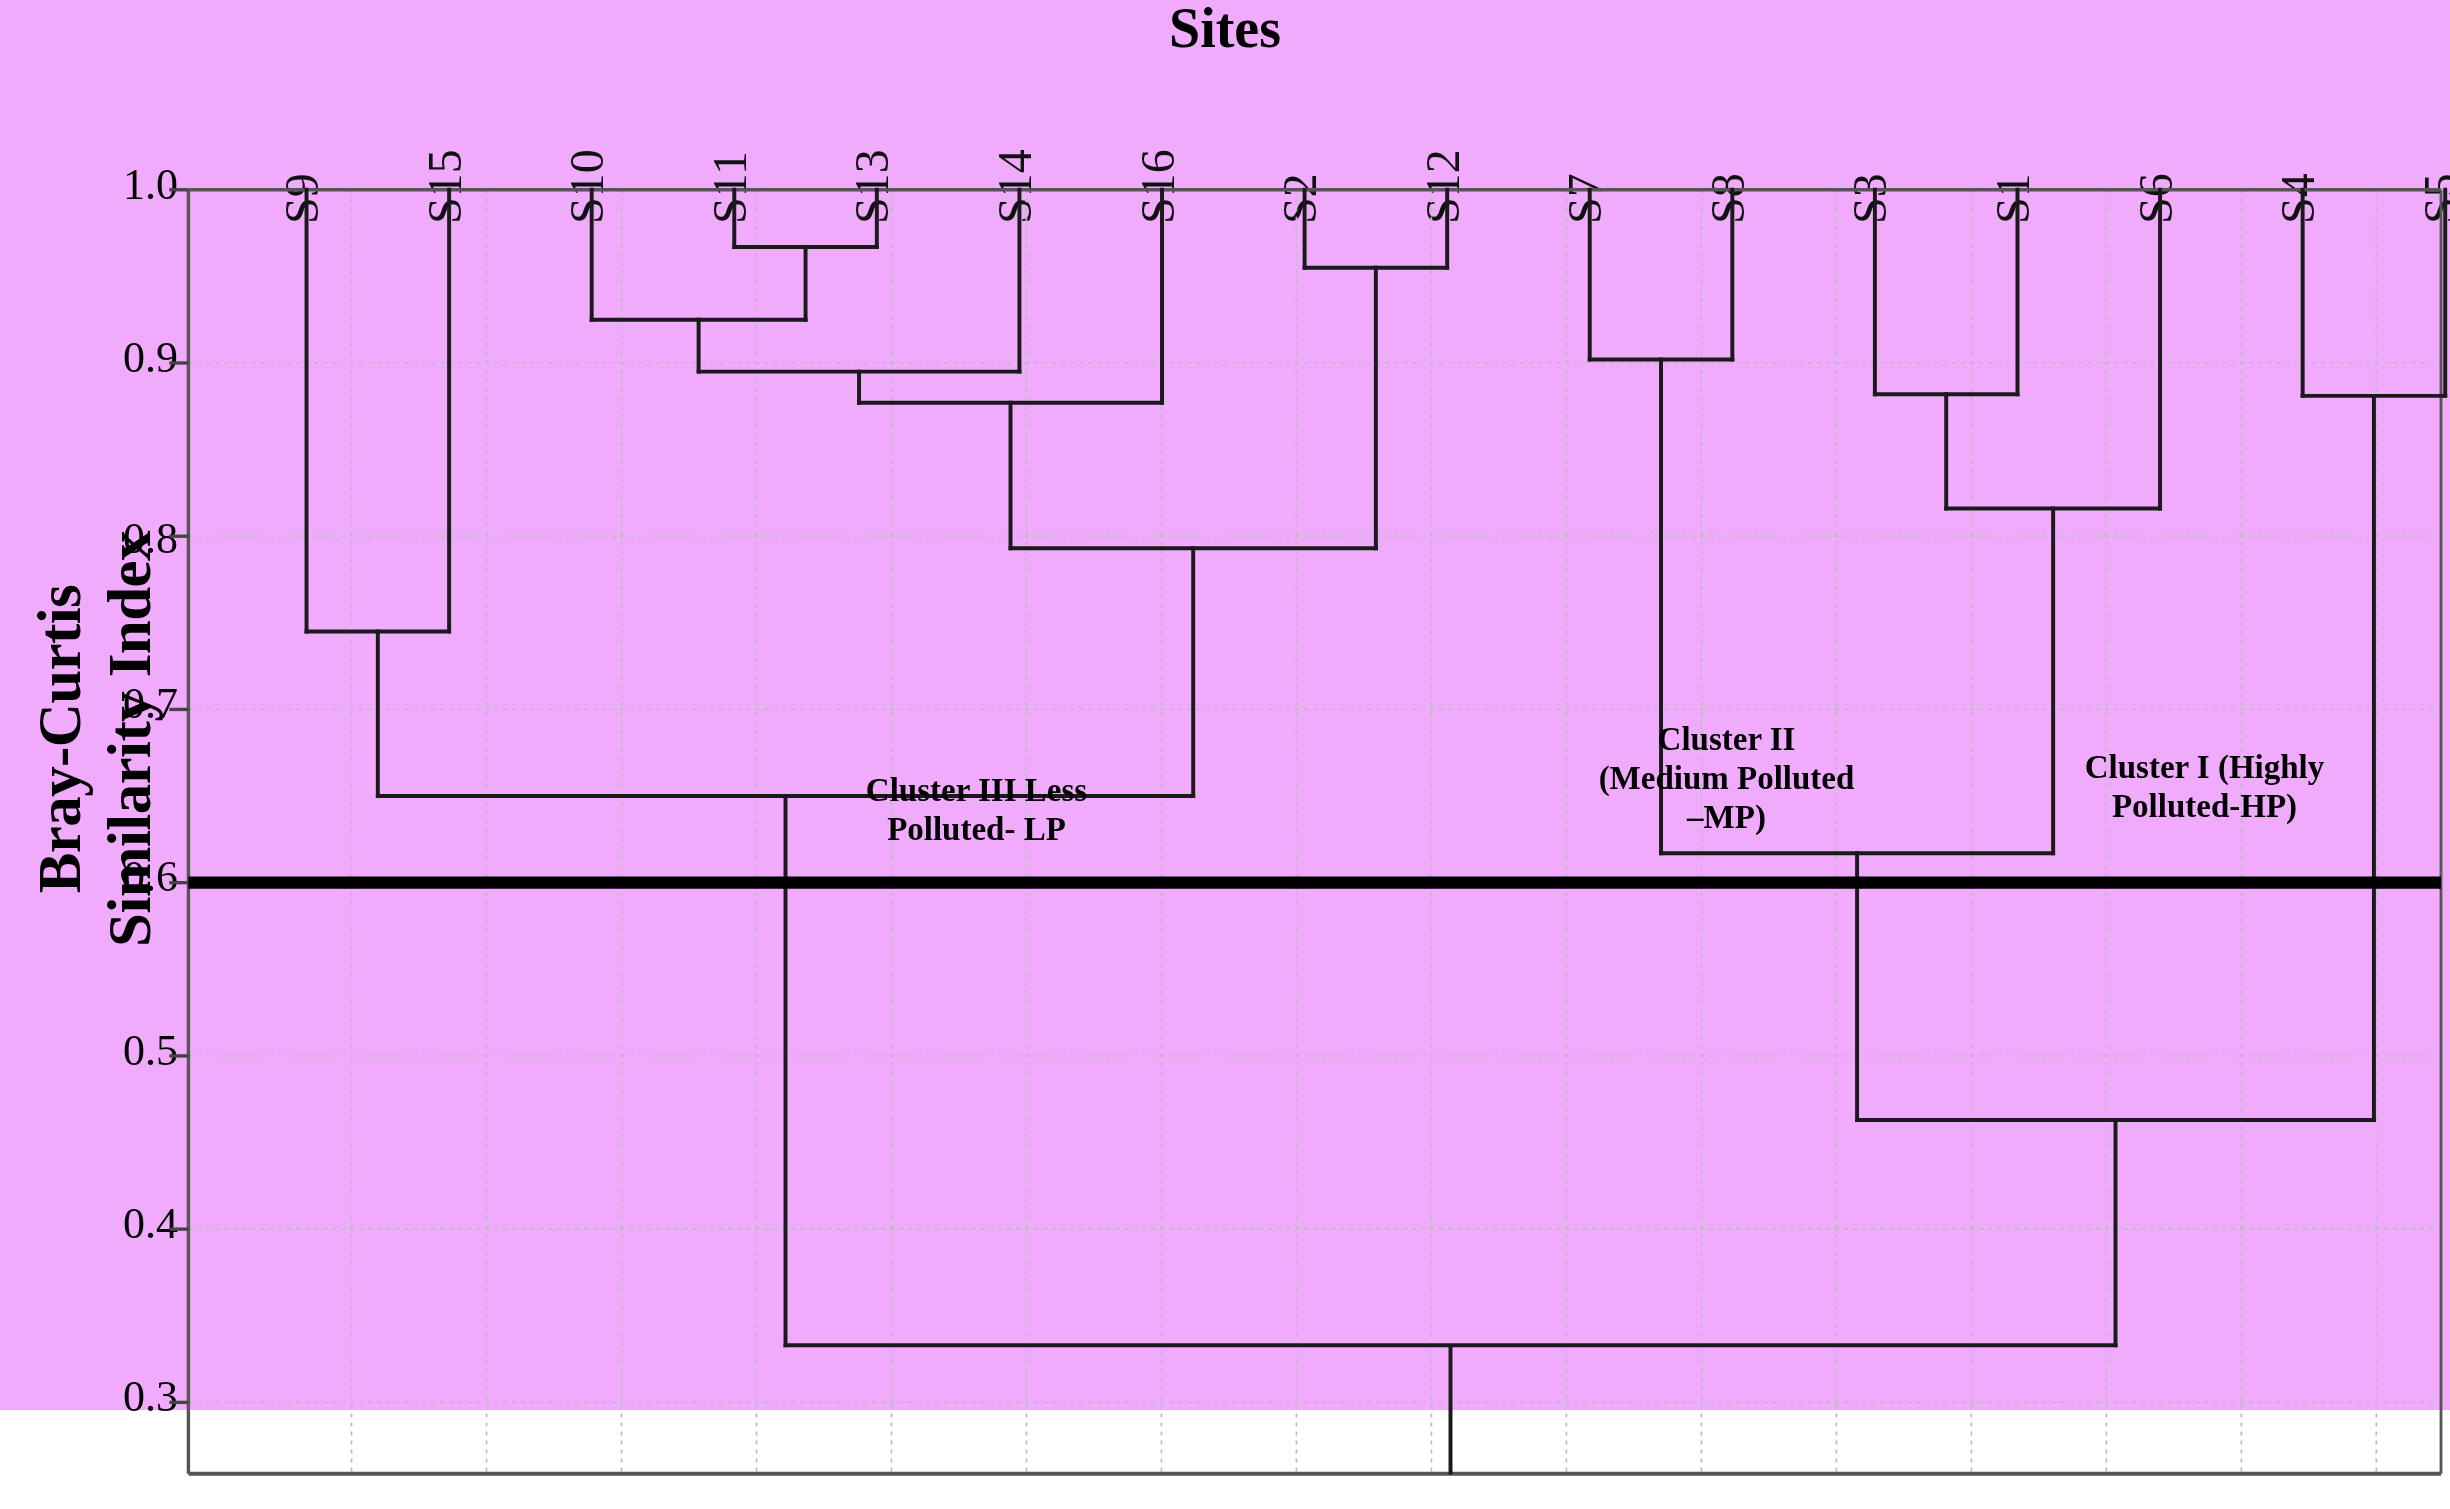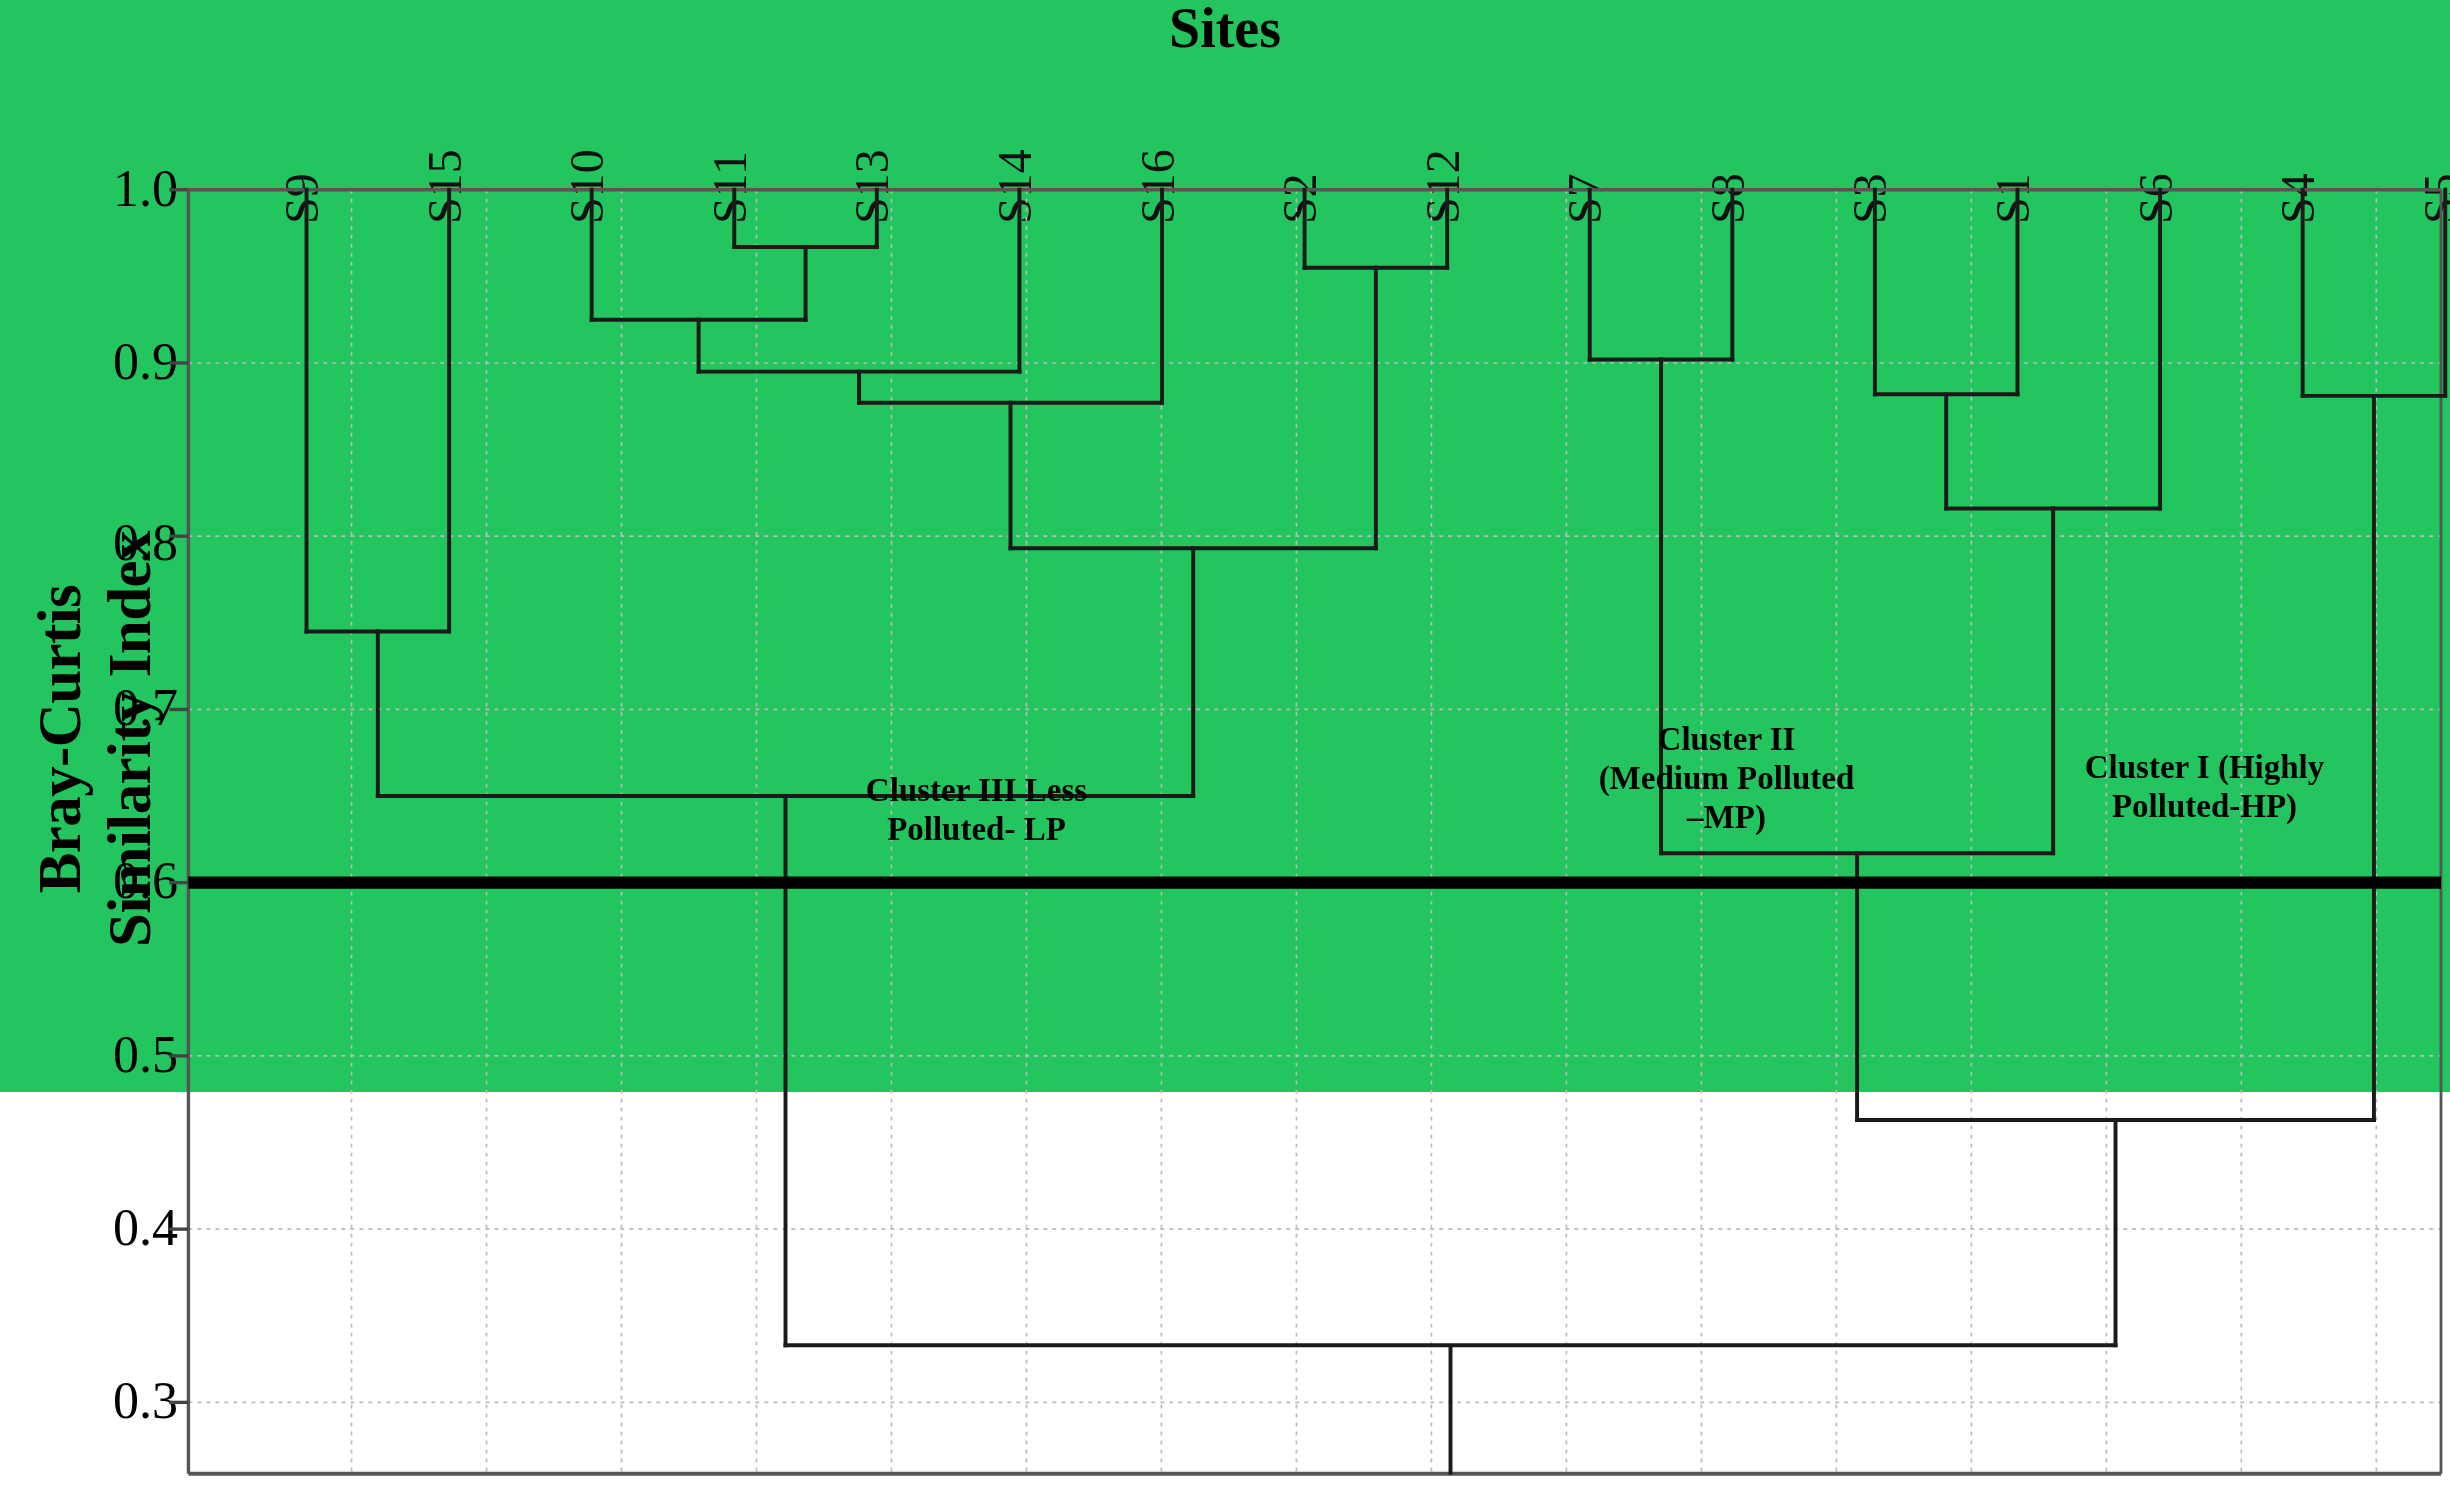--- a/index.html
+++ b/index.html
@@ -1,32 +1,32 @@
 <!DOCTYPE html>
 <html style="font-size:9px"><head>
 <meta charset="utf-8">
 <style>
   html,body{margin:0;padding:0;background:#ffffff;}
   body{width:2450px;height:1510px;font-family:"Liberation Serif",serif;overflow:hidden;}
-  #stage{position:relative;width:2450px;height:1092px;background:#22c55e;}
+  #stage{position:relative;width:2450px;height:1410px;background:#f0abfc;}
   svg{display:block;}
   .axis-title-y{
     position:absolute;left:-186px;top:669px;width:562px;
     transform:rotate(-90deg);transform-origin:center center;
     text-align:center;font-weight:bold;font-size:61px;color:#000;
     font-family:"Liberation Serif",serif;letter-spacing:-0.6px;
   }
   .axis-title-x{
     position:absolute;top:-4.5px;width:2450px;text-align:center;
     font-weight:bold;font-size:56px;color:#000;
     font-family:"Liberation Serif",serif;
   }
   .ytick{
     position:absolute;right:0;text-align:right;
-    font-size:52px;color:#000;font-family:"Liberation Serif",serif;
+    font-size:44px;color:#000;font-family:"Liberation Serif",serif;
     transform:translateY(-31.5px);white-space:nowrap;
   }
   .yticks-wrap{position:absolute;left:0;top:0;width:178px;height:1510px;}
   .leaf-label{
     position:absolute;font-size:48px;font-weight:400;color:#111;
     font-family:"Liberation Serif",serif;white-space:nowrap;
     transform-origin:left bottom;transform:rotate(-90deg);
   }
   .cluster-note{
     position:absolute;font-weight:bold;font-size:33px;line-height:1.18;

